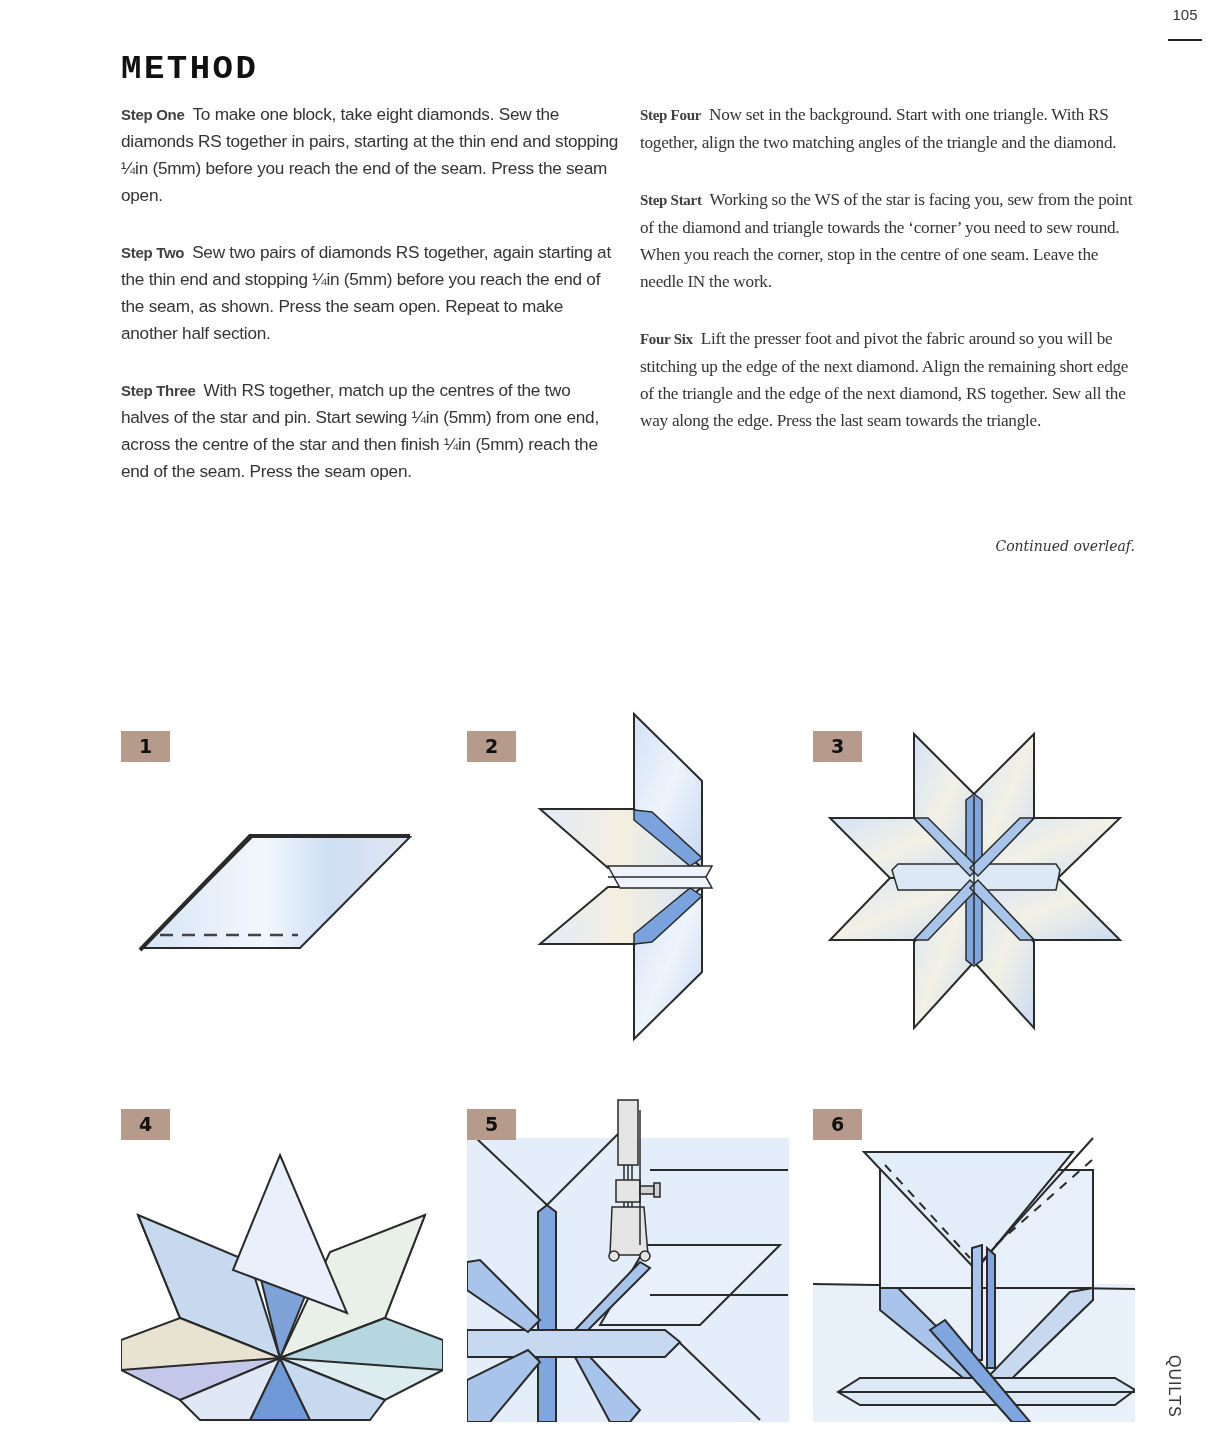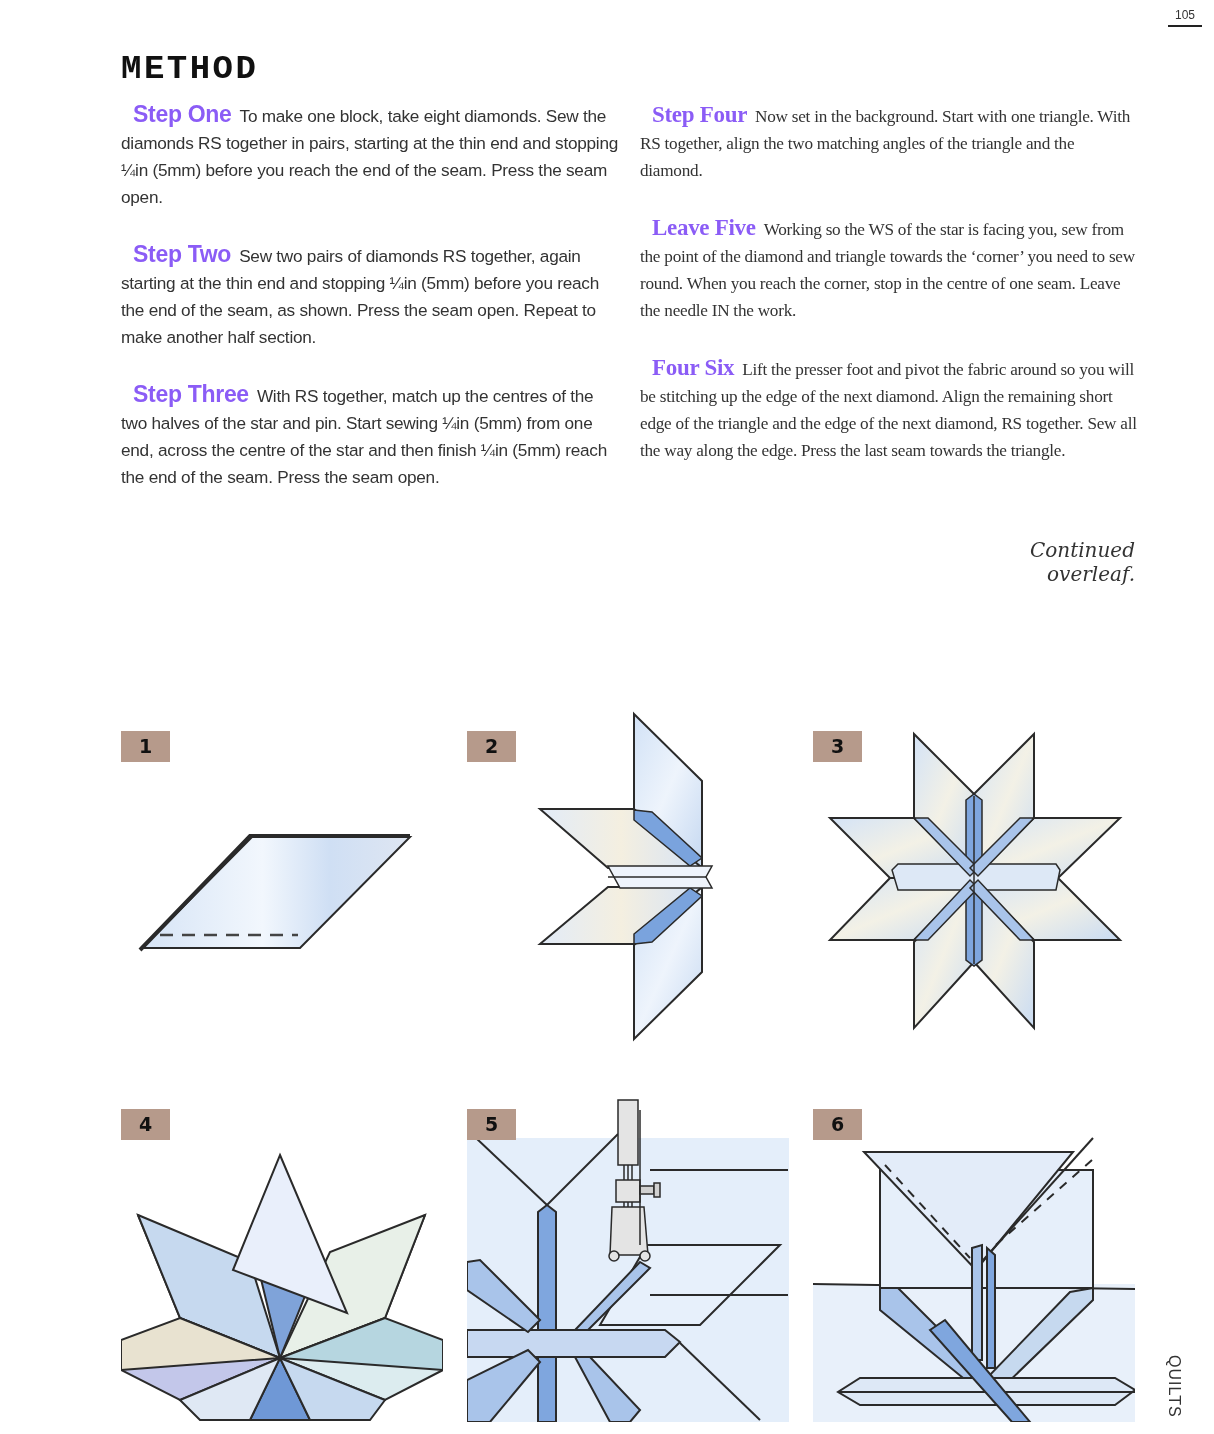--- a/index.html
+++ b/index.html
@@ -2,40 +2,40 @@
 <html><head>
   <meta charset="utf-8">
   <style>
     html, body { margin: 0; padding: 0; background: #ffffff; }
     body {
       width: 1214px; height: 1434px; position: relative; overflow: hidden;
       font-family: "Liberation Sans", "DejaVu Sans", sans-serif; color: #2b2b2b;
     }
     .page-number {
       position: absolute; top: 5px; left: 1168px; width: 34px;
-      font-size: 12px; text-align: center; color: #333;
-      border-bottom: 2px solid #222; padding-bottom: 0; line-height: 20px;
+      font-size: 15px; text-align: center; color: #333;
+      border-bottom: 2px solid #222; padding-bottom: 14px; line-height: 20px;
     }
     .section-label {
       position: absolute; left: 1165px; top: 1355px;
       writing-mode: vertical-rl; font-size: 16px; letter-spacing: 1px; color: #333;
     }
     .heading {
       position: absolute; left: 121px; top: 50px; margin: 0;
       font-size: 34px; font-weight: bold; letter-spacing: 2.5px; color: #111;
       font-family: Liberation Mono, monospace;
     }
     .col { position: absolute; top: 101px; width: 500px; }
     .col-left { left: 121px; }
     .col-right { left: 640px; font-family: Liberation Serif, serif; }
     .step { margin: 0 0 30px 0; font-size: 17.2px; line-height: 27px; color: #333; letter-spacing: -0.25px; }
-    .step .step-title { font-weight: bold; color: #8b5cf6; font-size: 23px; margin-right: 8px; letter-spacing: -0.3px; margin-left: 12px; }
+    .step .step-title { font-weight: bold; color: #404040; font-size: 15px; margin-right: 8px; letter-spacing: -0.3px; }
     .continued {
       position: absolute; left: 940px; top: 538px; width: 195px; text-align: right;
-      font-family: "DejaVu Serif", serif; font-style: italic; font-size: 20px; color: #333;
+      font-family: "DejaVu Serif", serif; font-style: italic; font-size: 14px; color: #333;
     }
     .figure { position: absolute; }
     .badge {
       position: absolute; width: 49px; height: 31px; background: #b69a8b;
       color: #111; font-weight: bold; font-size: 19px; text-align: center; line-height: 31px;
       font-family: "DejaVu Sans", sans-serif; z-index: 2;
     }
     svg { position: absolute; overflow: visible; }
   </style>
 </head>
@@ -56,21 +56,21 @@
   <p class="step">
     <span class="step-title">Step Three</span><span>With RS together, match up the centres of the two halves of the star and pin. Start sewing ¼in (5mm) from one end, across the centre of the star and then finish ¼in (5mm) reach the end of the seam. Press the seam open.</span>
   </p>
 </div>
 
 <div class="col col-right">
   <p class="step">
     <span class="step-title">Step Four</span><span>Now set in the background. Start with one triangle. With RS together, align the two matching angles of the triangle and the diamond.</span>
   </p>
   <p class="step">
-    <span class="step-title">Leave Five</span><span>Working so the WS of the star is facing you, sew from the point of the diamond and triangle towards the ‘corner’ you need to sew round. When you reach the corner, stop in the centre of one seam. Leave the needle IN the work.</span>
+    <span class="step-title">Step Start</span><span>Working so the WS of the star is facing you, sew from the point of the diamond and triangle towards the ‘corner’ you need to sew round. When you reach the corner, stop in the centre of one seam. Leave the needle IN the work.</span>
   </p>
   <p class="step">
     <span class="step-title">Four Six</span><span>Lift the presser foot and pivot the fabric around so you will be stitching up the edge of the next diamond. Align the remaining short edge of the triangle and the edge of the next diamond, RS together. Sew all the way along the edge. Press the last seam towards the triangle.</span>
   </p>
 </div>
 
 <div class="continued">Continued overleaf.</div>
 
 <div class="figure" style="left:0;top:0;">
   <div class="badge" style="left:121px;top:731px;">1</div>

